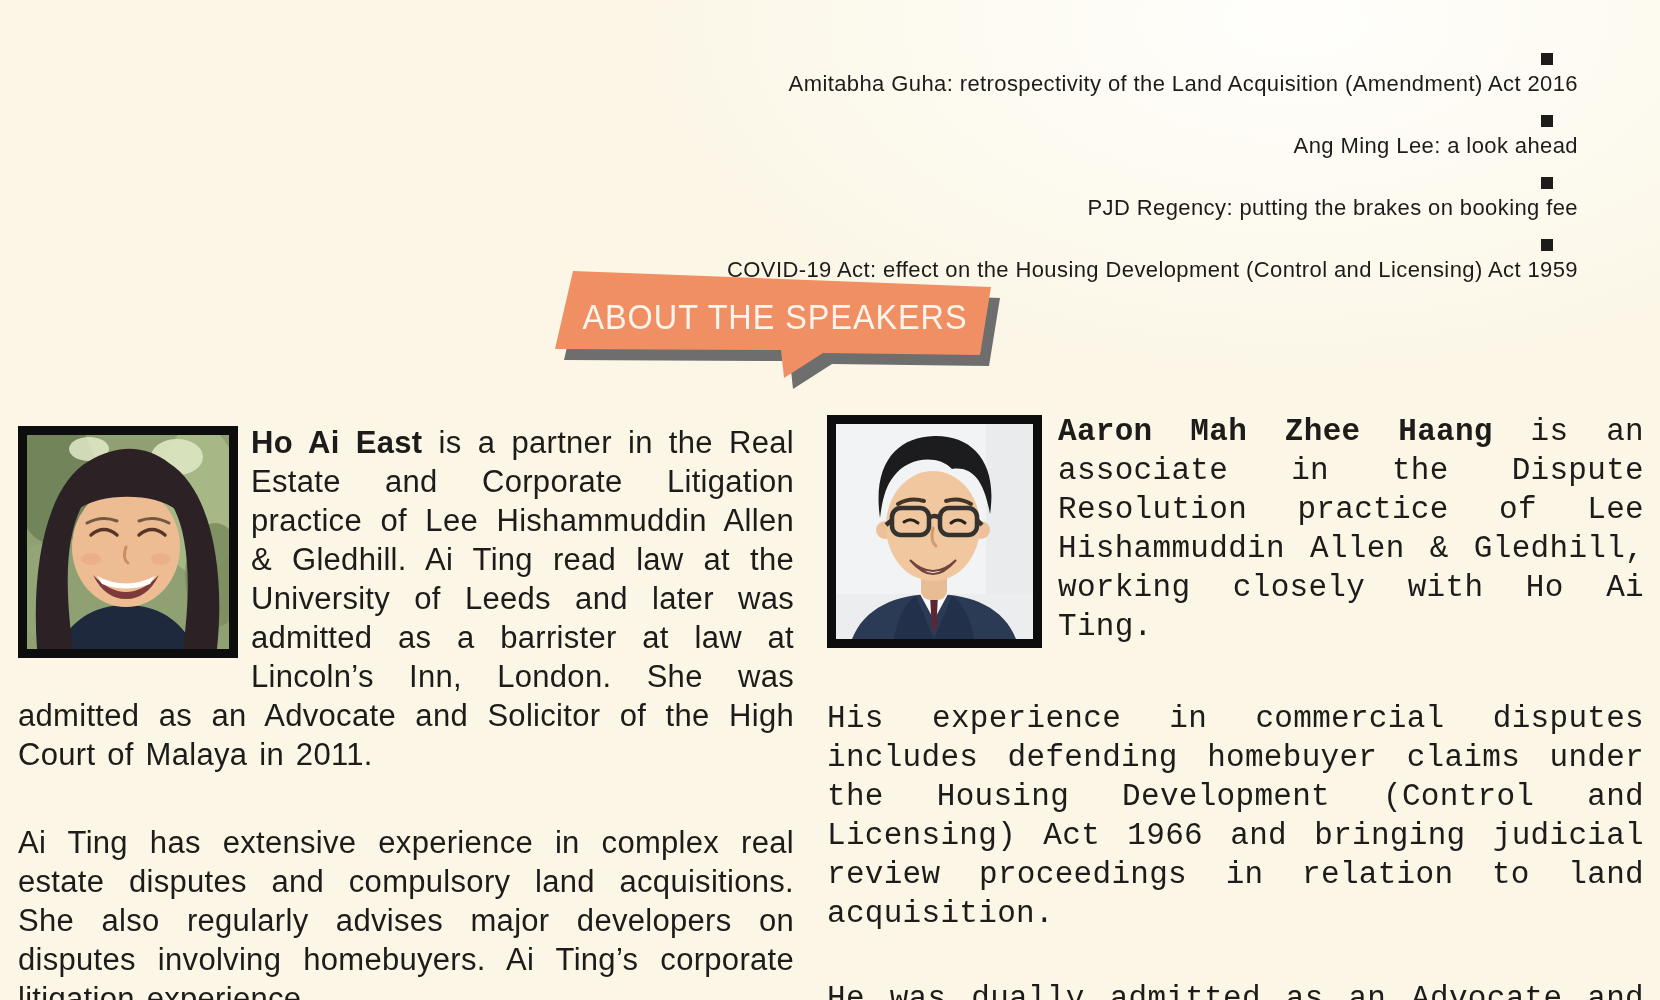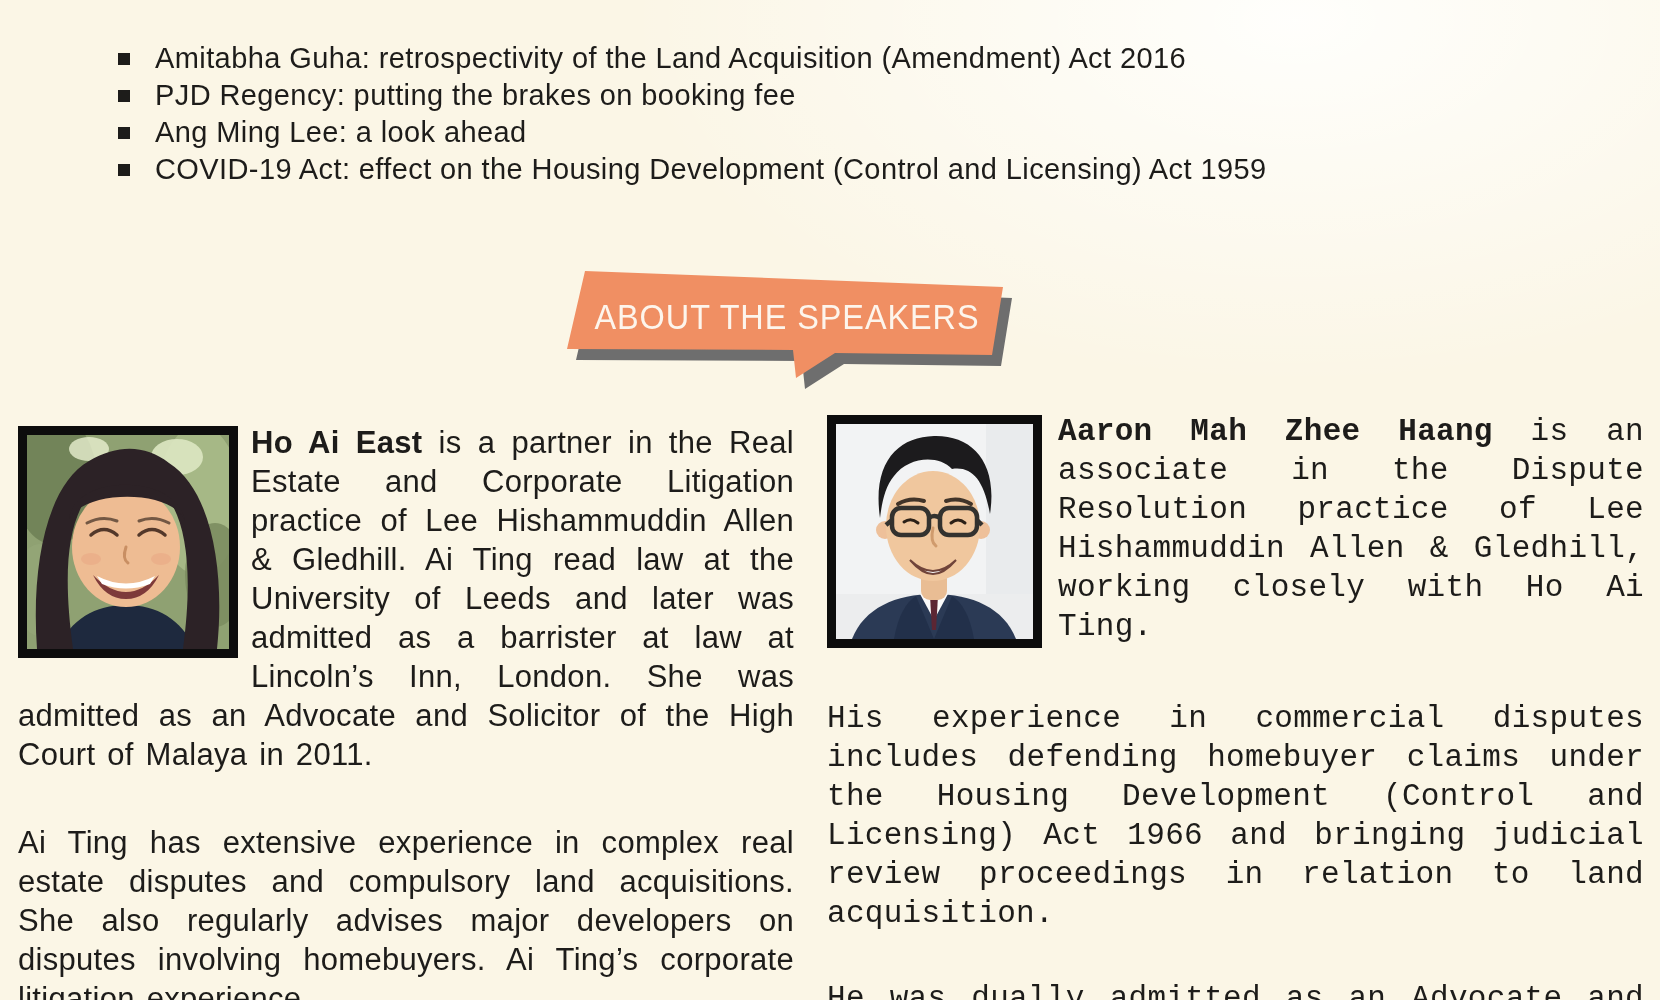--- a/index.html
+++ b/index.html
@@ -12,30 +12,30 @@
     background:
       radial-gradient(ellipse 950px 520px at 78% 2%, rgba(255,255,253,.95), rgba(255,255,253,0) 70%),
       var(--page-bg,#fbf6e6);
   }
   
   .topics{
     position:absolute;left:118px;top:40px;margin:0;padding:0;
     list-style:none;width:1460px;
   }
   .topics li{
-    display:flex;align-items:flex-start;
-    font-size:29px;line-height:37px;letter-spacing:.4px;
+    display:flex;align-items:flex-end;
+    font-size:22px;line-height:37px;letter-spacing:.4px;flex-direction:column;
   }
   .bullet{
     flex:0 0 auto;width:12px;height:12px;
     background:var(--text-color,#1b1b19);
     margin:13px 25px 0 0;
   }
   
-  .banner{position:absolute;left:540px;top:250px;width:480px;height:150px;}
+  .banner{position:absolute;left:528px;top:250px;width:480px;height:150px;}
   .banner svg{display:block;width:100%;height:100%;}
   .banner-shadow{fill:var(--banner-shadow,#6e6e6e);}
   .banner-shape{fill:var(--banner-color,#f08f63);}
   .banner-text{
     fill:var(--banner-text,#fdf5ec);
     font-family:"Liberation Sans",sans-serif;
     font-size:35px;font-weight:500;letter-spacing:1px;
   }
   
   .col{position:absolute;font-size:31px;line-height:39px;}
@@ -61,25 +61,25 @@
 </head>
 <body>
 
 <ul class="topics">
   <li>
     <span class="bullet"></span>
     <span>Amitabha Guha: retrospectivity of the Land Acquisition (Amendment) Act 2016</span>
   </li>
   <li>
     <span class="bullet"></span>
-    <span>PJD Regency: putting the brakes on booking fee</span>
+    <span>Ang Ming Lee: a look ahead</span>
   </li>
   <li>
     <span class="bullet"></span>
-    <span>Ang Ming Lee: a look ahead</span>
+    <span>PJD Regency: putting the brakes on booking fee</span>
   </li>
   <li>
     <span class="bullet"></span>
     <span>COVID-19 Act: effect on the Housing Development (Control and Licensing) Act 1959</span>
   </li>
 </ul>
 
 <div class="banner">
   <svg viewBox="0 0 480 150">
     <polygon class="banner-shadow" points="54,32 472,48 461,116 304,114 265,139 262,111 36,110"></polygon>

